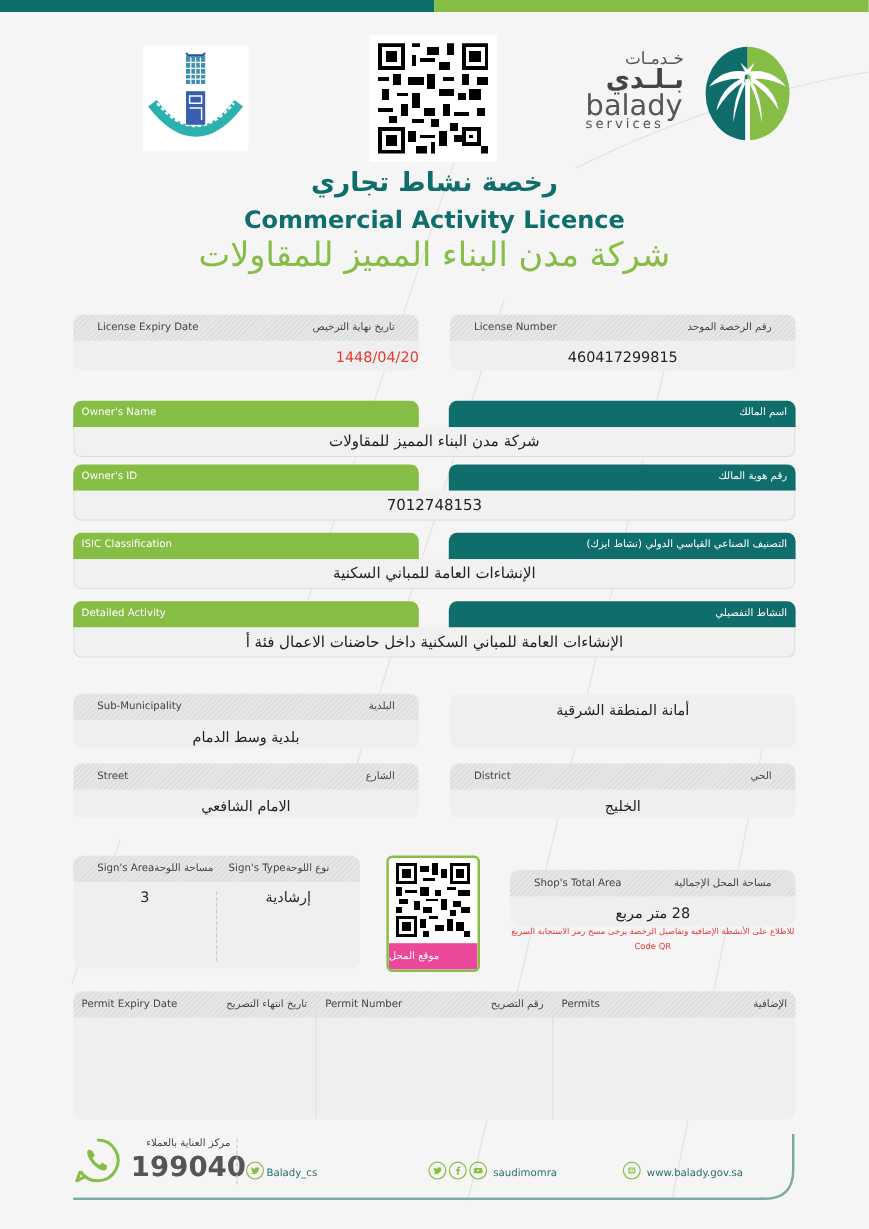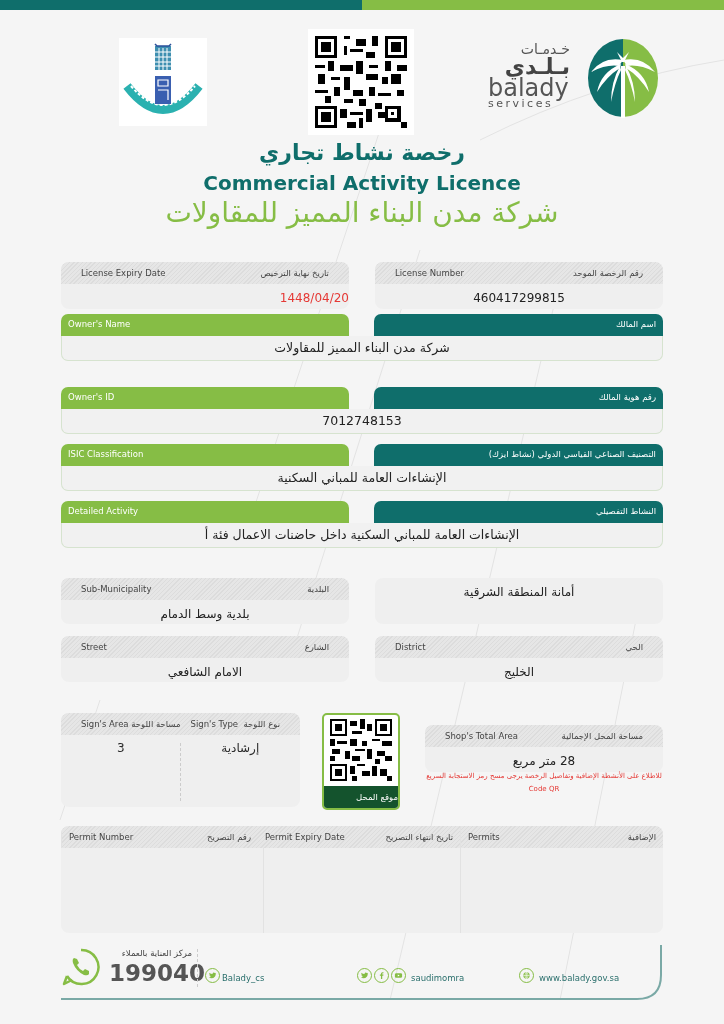--- a/index.html
+++ b/index.html
@@ -63,33 +63,33 @@
   .crow .body {
     position: absolute; left: 0; top: 22px; width: 602px; height: 25px;
     background: #f1f1f1; border-radius: 0 0 7px 7px;
     border: 1px solid #d6e3cf; border-top: none;
     text-align: center; font-size: 12.5px; color: #222; padding-top: 4px; direction: rtl;
   }
 
   
   .sign-card { left: 61px; top: 713px; width: 239px; height: 94px; }
   .sign-card .hdr { font-size: 8.5px; }
-  .sign-card .hdr .col { display: flex; justify-content: space-between; width: 50%; }
+  .sign-card .hdr .col { display: flex; width: 50%; }
   .sign-cols { display: flex; height: 72px; }
   .sign-cols .c { width: 50%; text-align: center; font-size: 12px; padding-top: 6px; position: relative; }
   .sign-cols .c.left::after {
     content: ""; position: absolute; right: 0; top: 8px; bottom: 6px; border-right: 1px dashed #ccc;
   }
 
   .qr-small {
     position: absolute; left: 322px; top: 713px; width: 78px; height: 97px;
     background: #fff; border: 2px solid #86bd45; border-radius: 5px; overflow: hidden;
   }
   .qr-small .qr { margin: 4px auto 0; width: 62px; height: 62px; }
-  .qr-small .lbl { position: absolute; bottom: 0; left: 0; right: 0; height: 22px; background: #14532d; color: #fff; font-size: 8.5px; text-align: right; line-height: 22px; }
+  .qr-small .lbl { position: absolute; bottom: 0; left: 0; right: 0; height: 22px; background: #ec4899; color: #fff; font-size: 8.5px; text-align: left; line-height: 22px; }
 
   .note { position: absolute; left: 425px; top: 770px; width: 238px; text-align: center; font-size: 7px; color: #e53935; line-height: 13px; direction: rtl; }
 
   
   .permits { left: 61px; top: 826px; width: 602px; height: 107px; }
   .permits .hdr { padding: 0; }
   .permits .hdr .pc { height: 22px; display: flex; justify-content: space-between; align-items: center; padding: 0 7px; }
   .permits .pgrid { display: flex; }
   .permits .pc1 { width: 202px; }
   .permits .pc2 { width: 197px; border-left: 1px solid #e2e2e2; }
@@ -249,21 +249,21 @@
   <div class="val red">1448/04/20</div>
 </div>
 <div class="card" style="left:375px; top:262px; width:288px; height:47px;">
   <div class="hdr">
     <span>License Number</span>
     <span dir="rtl">رقم الرخصة الموحد</span>
   </div>
   <div class="val">460417299815</div>
 </div>
 
-<div class="crow" style="top:314px;">
+<div class="crow" style="top:334px;">
   <div class="g-hdr">Owner's Name</div>
   <div class="t-hdr">اسم المالك</div>
   <div class="body">شركة مدن البناء المميز للمقاولات</div>
 </div>
 
 <div class="crow" style="top:387px;">
   <div class="g-hdr">Owner's ID</div>
   <div class="t-hdr">رقم هوية المالك</div>
   <div class="body">7012748153</div>
 </div>
@@ -370,27 +370,27 @@
   <div class="hdr">
     <span>Shop's Total Area</span>
     <span dir="rtl">مساحة المحل الإجمالية</span>
   </div>
   <div class="val" dir="rtl">28 متر مربع</div>
 </div>
 <div class="note">للاطلاع على الأنشطة الإضافية وتفاصيل الرخصة يرجى مسح رمز الاستجابة السريع Code QR</div>
 
 <div class="card permits">
   <div class="hdr pgrid">
+    <div class="pc pc1">
+      <span>Permit Expiry Date</span>
+      <span dir="rtl">تاريخ انتهاء التصريح</span>
+    </div>
     <div class="pc pc2">
       <span>Permit Number</span>
       <span dir="rtl">رقم التصريح</span>
-    </div>
-    <div class="pc pc1">
-      <span>Permit Expiry Date</span>
-      <span dir="rtl">تاريخ انتهاء التصريح</span>
     </div>
     <div class="pc pc3">
       <span>Permits</span>
       <span dir="rtl">الإضافية</span>
     </div>
   </div>
   <div class="pbody">
     <div class="pc1"></div>
     <div class="pc2"></div>
     <div class="pc3"></div>

